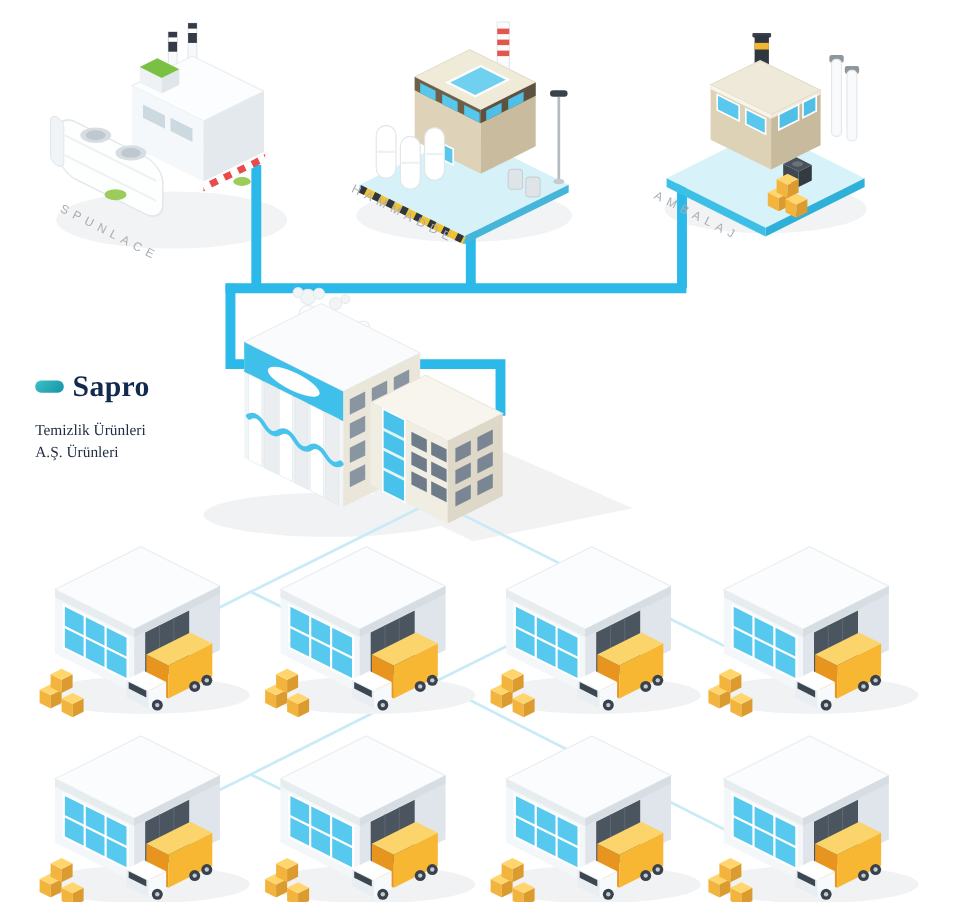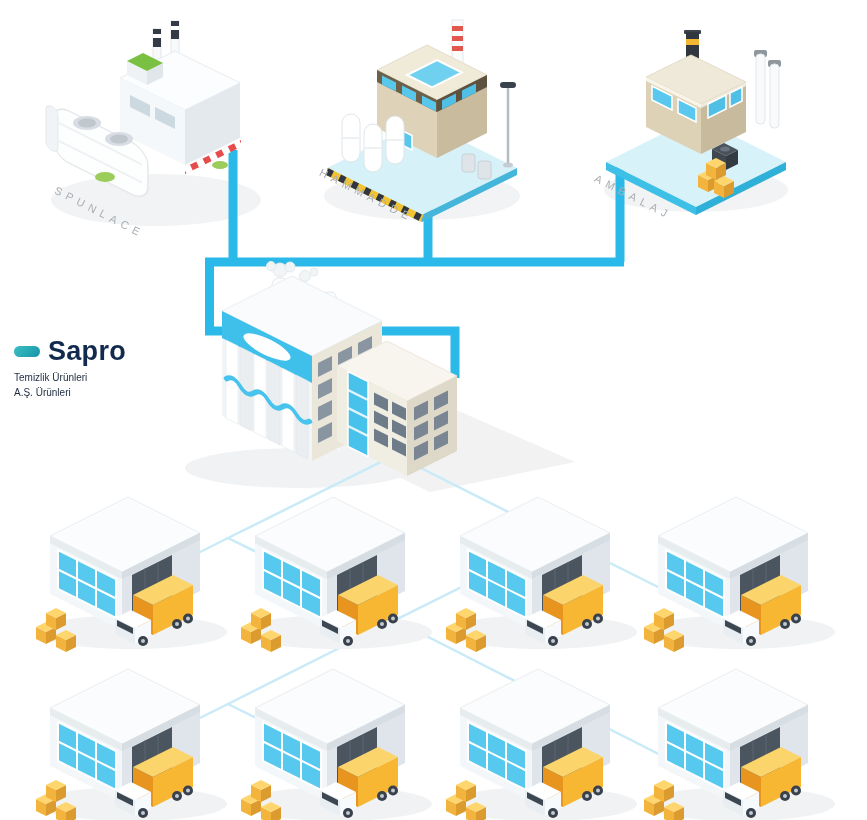--- a/index.html
+++ b/index.html
@@ -6,26 +6,26 @@
   .stage{
     position:relative;width:867px;height:820px;background:#ffffff;
     overflow:hidden;font-family:"Liberation Sans",sans-serif;
   }
   .stage svg{position:absolute;left:0;top:0;}
   .site-label{
     position:absolute;font-size:11px;font-weight:400;color:#a9aeb2;
     letter-spacing:5px;white-space:nowrap;
     transform:rotate(27deg);transform-origin:0 0;
   }
-  .brand{position:absolute;left:14px;top:336px;}
+  .brand{position:absolute;left:32px;top:336px;font-family:Liberation Serif, serif;}
   .brand-row{display:flex;align-items:center;gap:8px;}
   .logo-mark{width:26px;height:11px;border-radius:6px;
     background:linear-gradient(135deg,#3cc0c4,#1693a8);}
   .brand-name{font-size:27px;font-weight:bold;color:#112a4d;letter-spacing:.3px;}
-  .brand-sub{margin-top:4px;font-size:10px;color:#1d2b40;line-height:1.45;}
+  .brand-sub{margin-top:15px;font-size:14px;color:#1d2b40;line-height:1.45;}
 </style>
 </head>
 <body>
 
 <div class="stage">
 
 <svg width="867" height="820" viewBox="0 0 867 820" aria-hidden="true">
   <defs>
 
     <g id="crate">

